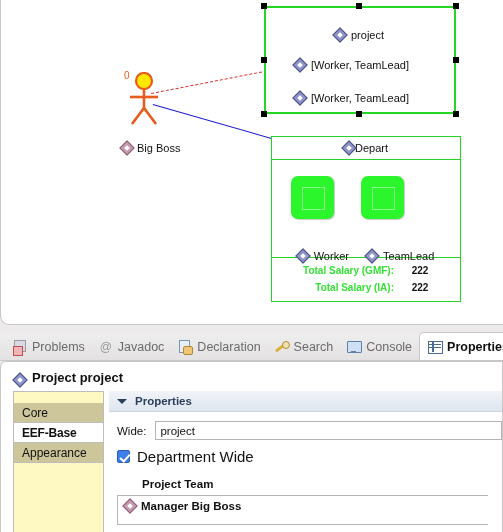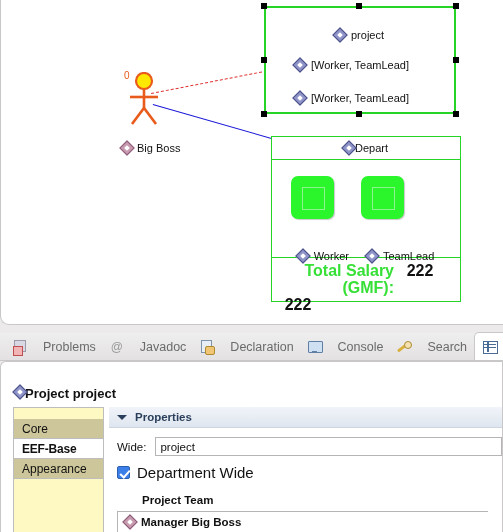--- a/index.html
+++ b/index.html
@@ -92,34 +92,34 @@
   .gbox-1 { left: 19px; }
   .gbox-2 { left: 89px; }
   .nd-names {
     position: absolute; left: 0; right: 0; top: 70px;
     display: flex; justify-content: center; gap: 18px;
     font-size: 11px; color: #111;
   }
   .nd-name { display: flex; align-items: center; gap: 5px; margin-top: 20px; }
   .nd-foot { height: 41px; padding-top: 4px; }
   .sal-row {
-    display: flex; align-items: flex-start; font-size: 16px; line-height: 17px;
+    display: flex; align-items: flex-start; font-size: 10px; line-height: 17px;
   }
   .sal-lab { width: 122px; text-align: right; color: #36e036; font-weight: bold; }
   .sal-val { width: 52px; text-align: center; color: #111; font-weight: bold; }
 
   
   .tabbar {
     position: absolute; left: 0; top: 333px; width: 503px; height: 28px;
     background: linear-gradient(#efeeee, #e3e1e1);
     display: flex; align-items: flex-end; gap: 0; padding-left: 6px;
     border-bottom: 1px solid #c9c7c7;
   }
   .tab {
-    display: flex; align-items: center; gap: 16px;
+    display: flex; align-items: center; gap: 5px;
     height: 26px; padding: 0 7px;
     font-size: 12.5px; color: #6b6b6b; white-space: nowrap;
   }
   .tab.active {
     background: #ffffff; color: #111; font-weight: bold;
     border: 1px solid #c9c7c7; border-bottom: none;
     border-top-left-radius: 5px; border-top-right-radius: 5px;
     height: 28px; padding: 0 6px 0 8px;
   }
 
@@ -170,22 +170,22 @@
   }
   .ic-prop-v { position:absolute; left:4px; top:1px; width:1.5px; height:11px; background:#4a6b96; }
 
   
   .propview {
     position: absolute; left: 0; top: 361px; width: 503px; height: 171px;
     background: #ffffff; border: 1px solid #c9c7c7; border-bottom: none;
     border-top-left-radius: 6px; border-top-right-radius: 0;
   }
   .prop-title {
-    display: flex; align-items: flex-start; 
-    padding: 8px 0 6px 13px; font-size: 13px; font-weight: bold; color: #111; margin-top: 16px;
+    display: flex; align-items: flex-end; gap: 7px;
+    padding: 8px 0 6px 13px; font-size: 13px; font-weight: bold; color: #111;
   }
   .prop-body { display: flex; height: 133px; }
 
   .tablist { width: 103px; padding-left: 12px; padding-top: 0; }
   .tablist-inner { width: 91px; background: #fef9c3; border: 1px solid #bdbdbd; height: 155px;
                    border-bottom: none; }
   .tl-spacer { height: 11px; }
   .tl-item {
     height: 20px; line-height: 20px; padding-left: 8px;
     font-size: 12px; color: #111; border-bottom: 1px solid #bdbdbd;
@@ -298,20 +298,21 @@
               <span>TeamLead</span>
             </span>
           </div>
         </div>
         <div class="nd-foot">
           <div class="sal-row">
             <span class="sal-lab">Total Salary (GMF):</span>
             <span class="sal-val">222</span>
           </div>
           <div class="sal-row">
+            <span class="sal-lab">Total Salary (IA):</span>
             <span class="sal-val">222</span>
           </div>
         </div>
       </div>
 
     </div>
   </div>
 
   <div class="tabbar">
     <div class="tab">
@@ -320,26 +321,26 @@
     </div>
     <div class="tab">
       <span class="ticon ic-javadoc">@</span>
       <span>Javadoc</span>
     </div>
     <div class="tab">
       <span class="ticon ic-declaration"></span>
       <span>Declaration</span>
     </div>
     <div class="tab">
+      <span class="ticon ic-search"></span>
+      <span>Search</span>
+    </div>
+    <div class="tab">
       <span class="ticon ic-console"></span>
       <span>Console</span>
-    </div>
-    <div class="tab">
-      <span class="ticon ic-search"></span>
-      <span>Search</span>
     </div>
     <div class="tab active">
       <span class="ticon ic-properties">
         <span class="ic-prop-v"></span>
       </span>
       <span>Properties</span>
 
     </div>
   </div>
 

